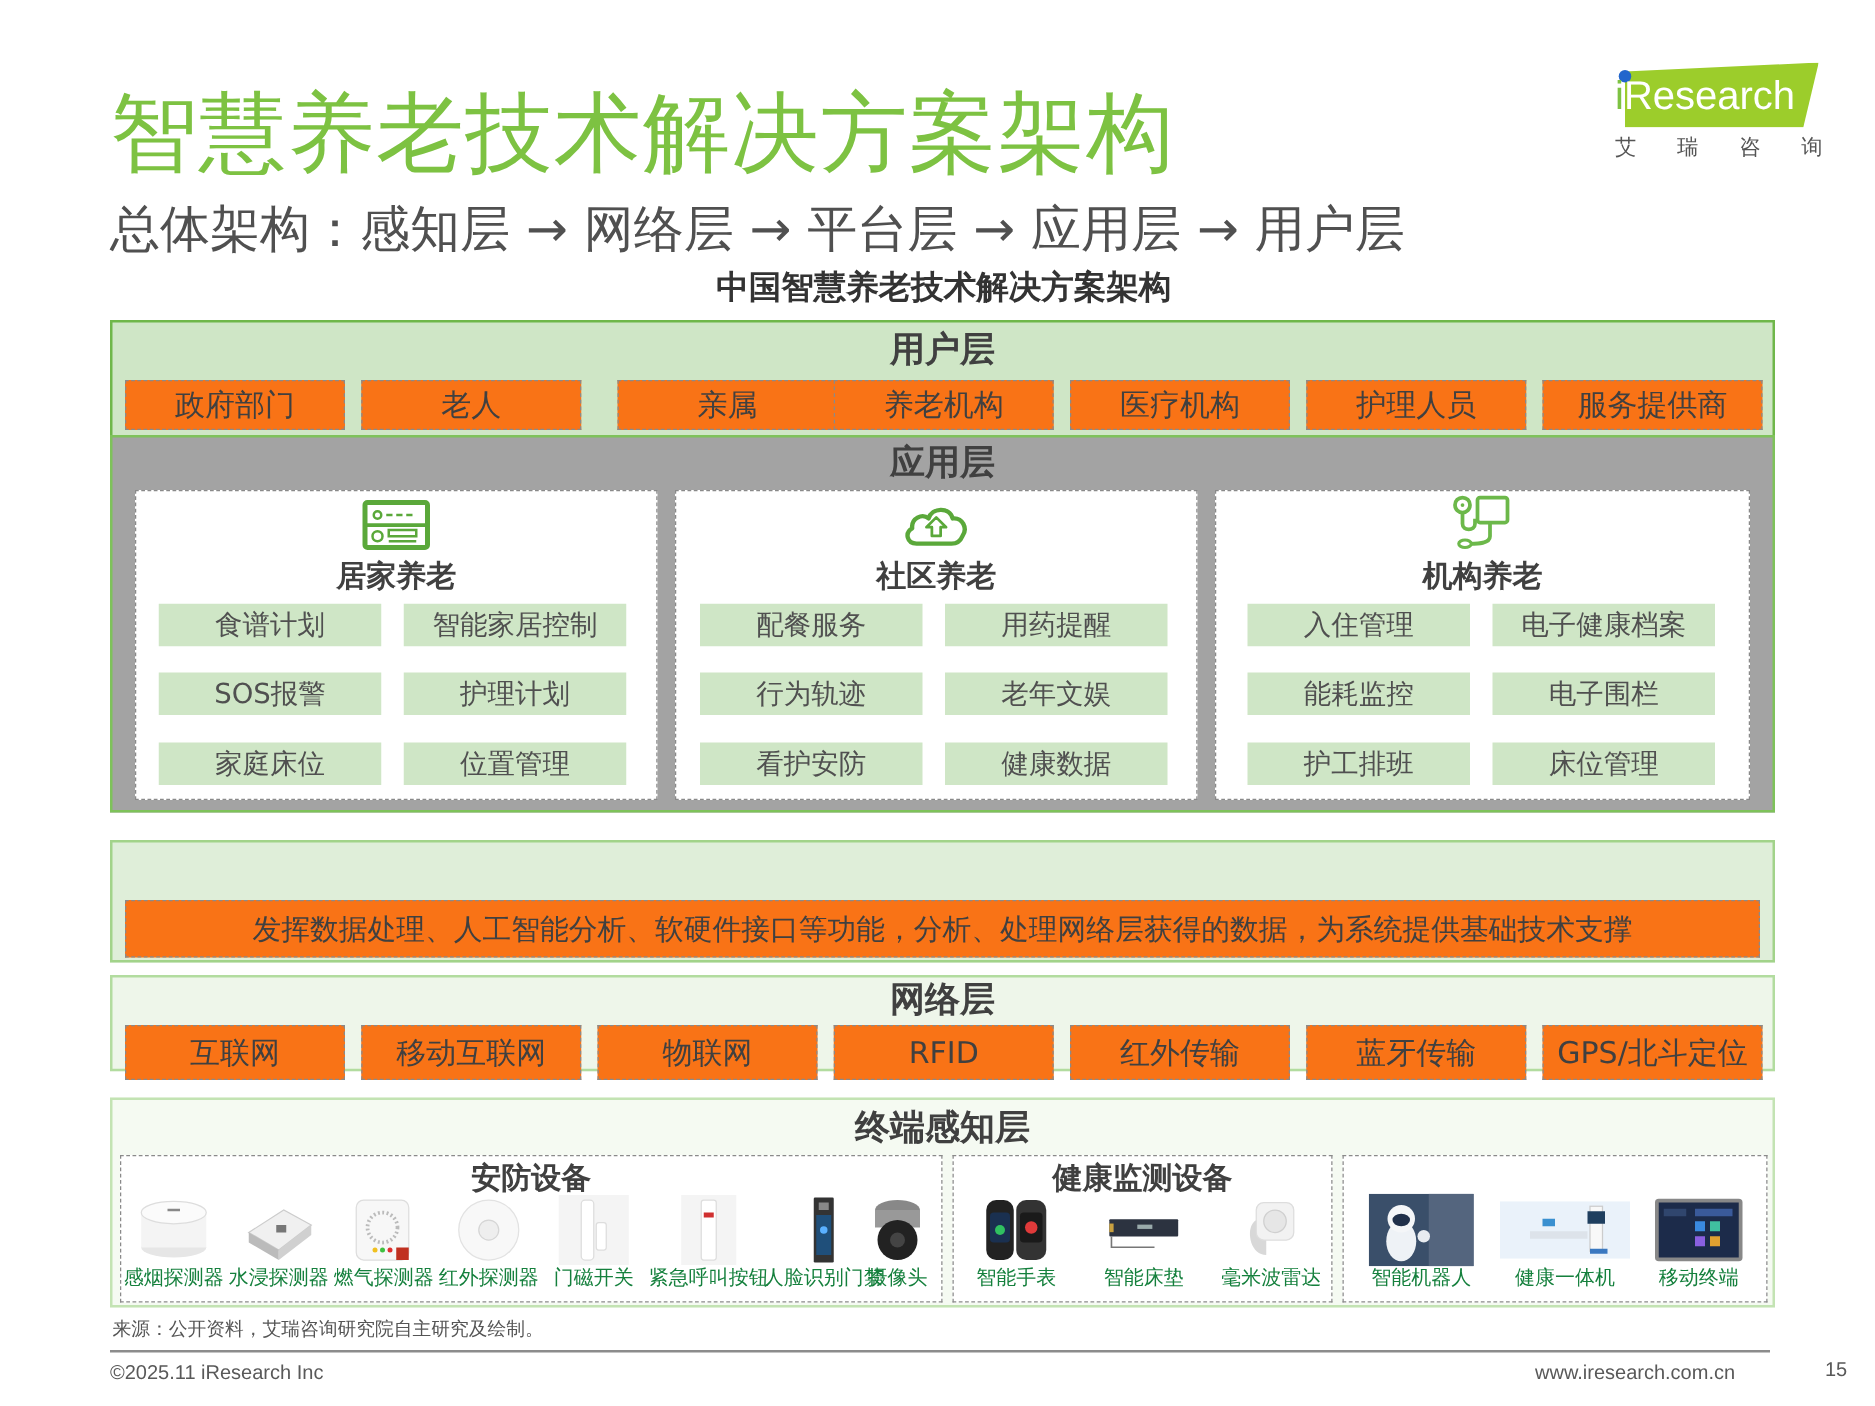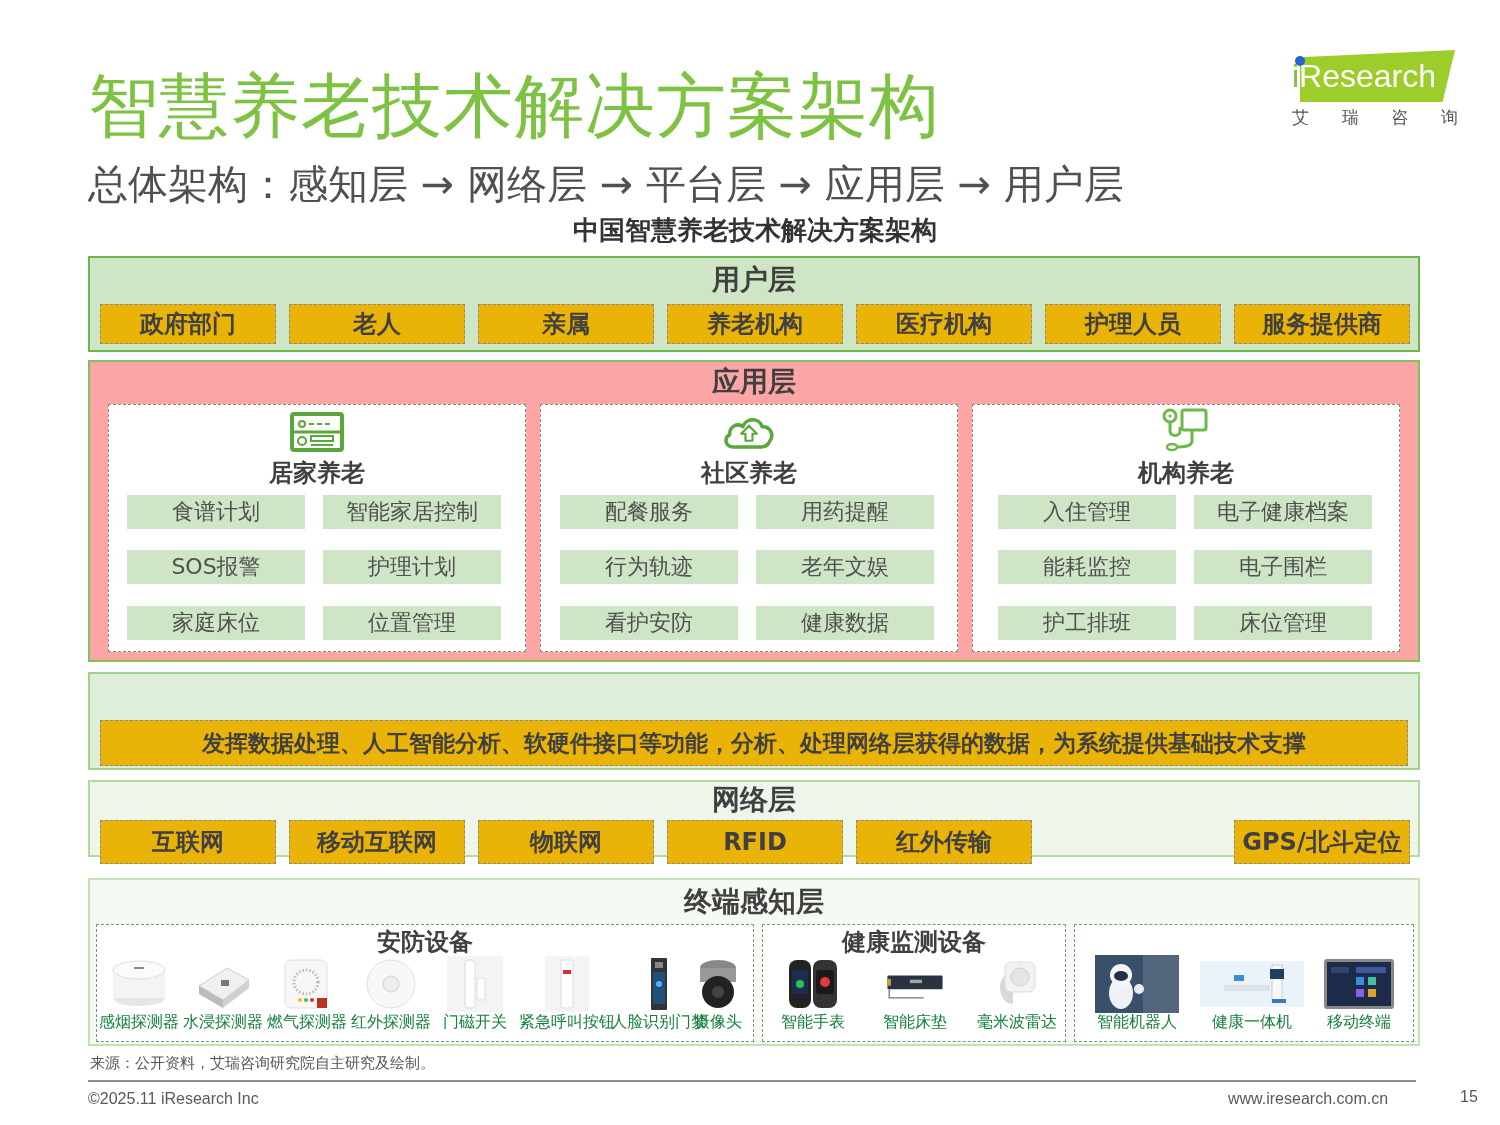--- a/index.html
+++ b/index.html
@@ -15,26 +15,26 @@
   .logo .brand .i { color: #7dc242; }
   .logo .dot { position: absolute; left: 7px; top: 8px; width: 10px; height: 10px; border-radius: 50%; background: #2266cc; }
   .logo .cn { position: absolute; left: 4px; top: 58px; width: 166px; display: flex; justify-content: space-between; font-size: 17px; color: #555; }
 
   .diagram-title { position: absolute; left: 0; width: 1510px; top: 212px; text-align: center; font-size: 26px; font-weight: bold; color: #333; line-height: 36px; }
 
   .layer { position: absolute; left: 88px; width: 1332px; border: 2px solid #90c96b; }
   .layer-title { position: absolute; left: 0; right: 0; text-align: center; font-size: 28px; font-weight: bold; color: #404040; line-height: 36px; }
 
   .l-user { top: 256px; height: 96px; background: #cfe6c6; border-color: #6fb74a; }
-  .l-app  { top: 360px; height: 302px; background: #fca5a5; border-color: #7ec25a; }
+  .l-app  { top: 348px; height: 302px; background: #a3a3a3; border-color: #7ec25a; }
   .l-plat { top: 672px; height: 98px; background: #dfeed9; border-color: #a2d38a; }
   .l-net  { top: 780px; height: 77px; background: #eef6ea; border-color: #b2dc9f; }
   .l-term { top: 878px; height: 168px; background: #f5faf2; border-color: #c3e3b3; }
 
-  .dashbox { position: absolute; background: #eab308; border: 1.5px dashed #8a8a8a; display: flex; align-items: center; justify-content: center; font-weight: bold; color: #404040; }
+  .dashbox { position: absolute; background: #f97316; border: 1.5px dashed #8a8a8a; display: flex; align-items: center; justify-content: center; font-weight: normal; color: #404040; }
   .user-item { top: 46px; width: 176px; height: 40px; font-size: 24px; }
   .net-item { top: 38px; width: 176px; height: 44px; font-size: 24px; }
   .plat-box { left: 10px; top: 46px; width: 1308px; height: 46px; font-size: 23px; }
 
   .app-group { position: absolute; top: 42px; height: 248px; background: #ffffff; border: 1.5px dashed #8a8a8a; }
   .app-group .g-icon { position: absolute; left: 50%; top: 6px; transform: translateX(-50%); width: 56px; height: 42px; }
   .app-group .g-title { position: absolute; left: 0; right: 0; top: 52px; text-align: center; font-size: 24px; font-weight: bold; color: #404040; line-height: 32px; }
   .app-cell { position: absolute; width: 178px; height: 34px; background: #cfe6c6; font-size: 22px; color: #505050; display: flex; align-items: center; justify-content: center; }
 
   .term-group { position: absolute; top: 44px; height: 118px; background: #ffffff; border: 1.5px dashed #8a8a8a; }
@@ -66,21 +66,21 @@
     <span>询</span>
   </div>
 </div>
 
 <div class="diagram-title">中国智慧养老技术解决方案架构</div>
 
 <div class="layer l-user">
   <div class="layer-title" style="top:4px;">用户层</div>
   <div class="dashbox user-item" style="left:10px;">政府部门</div>
   <div class="dashbox user-item" style="left:199px;">老人</div>
-  <div class="dashbox user-item" style="left:388px;">亲属</div>
+  <div class="dashbox user-item" style="left:404px;">亲属</div>
   <div class="dashbox user-item" style="left:577px;">养老机构</div>
   <div class="dashbox user-item" style="left:766px;">医疗机构</div>
   <div class="dashbox user-item" style="left:955px;">护理人员</div>
   <div class="dashbox user-item" style="left:1144px;">服务提供商</div>
 </div>
 
 <div class="layer l-app">
   <div class="layer-title" style="top:2px;">应用层</div>
 
   <div class="app-group" style="left:18px; width:418px;">
@@ -139,20 +139,21 @@
   <div class="dashbox plat-box">发挥数据处理、人工智能分析、软硬件接口等功能，分析、处理网络层获得的数据，为系统提供基础技术支撑</div>
 </div>
 
 <div class="layer l-net">
   <div class="layer-title" style="top:0px;">网络层</div>
   <div class="dashbox net-item" style="left:10px;">互联网</div>
   <div class="dashbox net-item" style="left:199px;">移动互联网</div>
   <div class="dashbox net-item" style="left:388px;">物联网</div>
   <div class="dashbox net-item" style="left:577px;">RFID</div>
   <div class="dashbox net-item" style="left:766px;">红外传输</div>
+  <div class="dashbox net-item" style="left:955px;">蓝牙传输</div>
   <div class="dashbox net-item" style="left:1144px;">GPS/北斗定位</div>
 </div>
 
 <div class="layer l-term">
   <div class="layer-title" style="top:4px;">终端感知层</div>
 
   <div class="term-group" style="left:6px; width:658px;">
     <div class="t-title">安防设备</div>
 
     <div class="device" style="left:4px; width:76px;">

